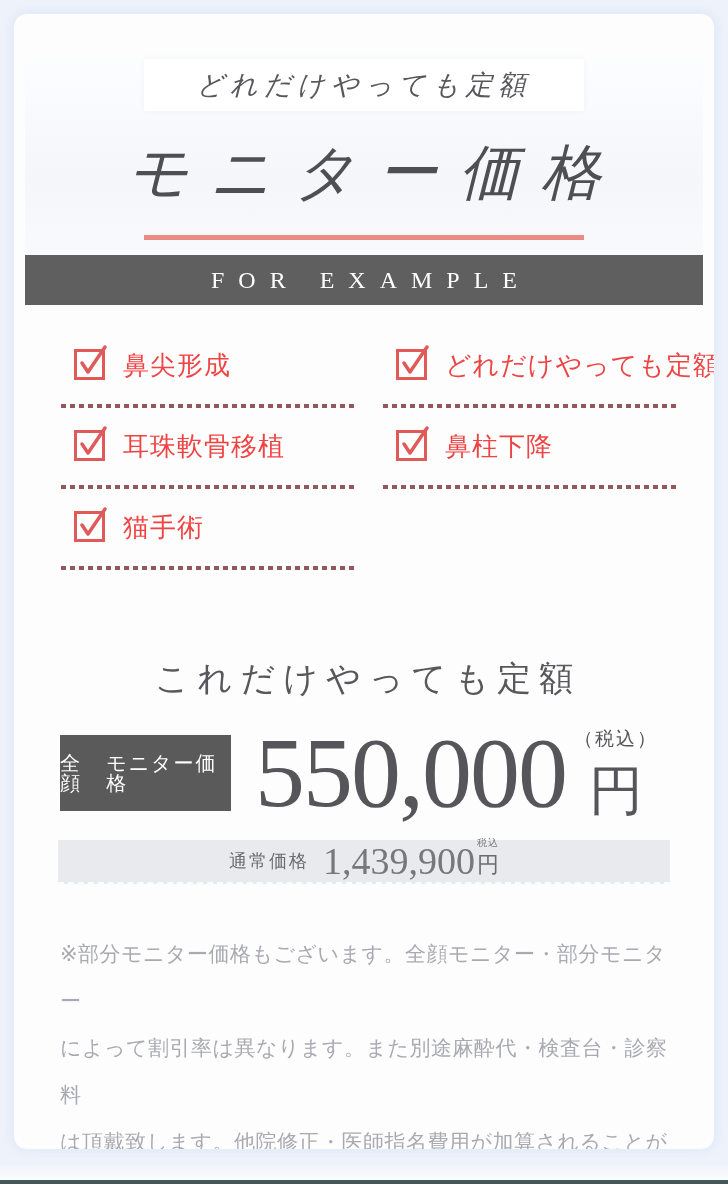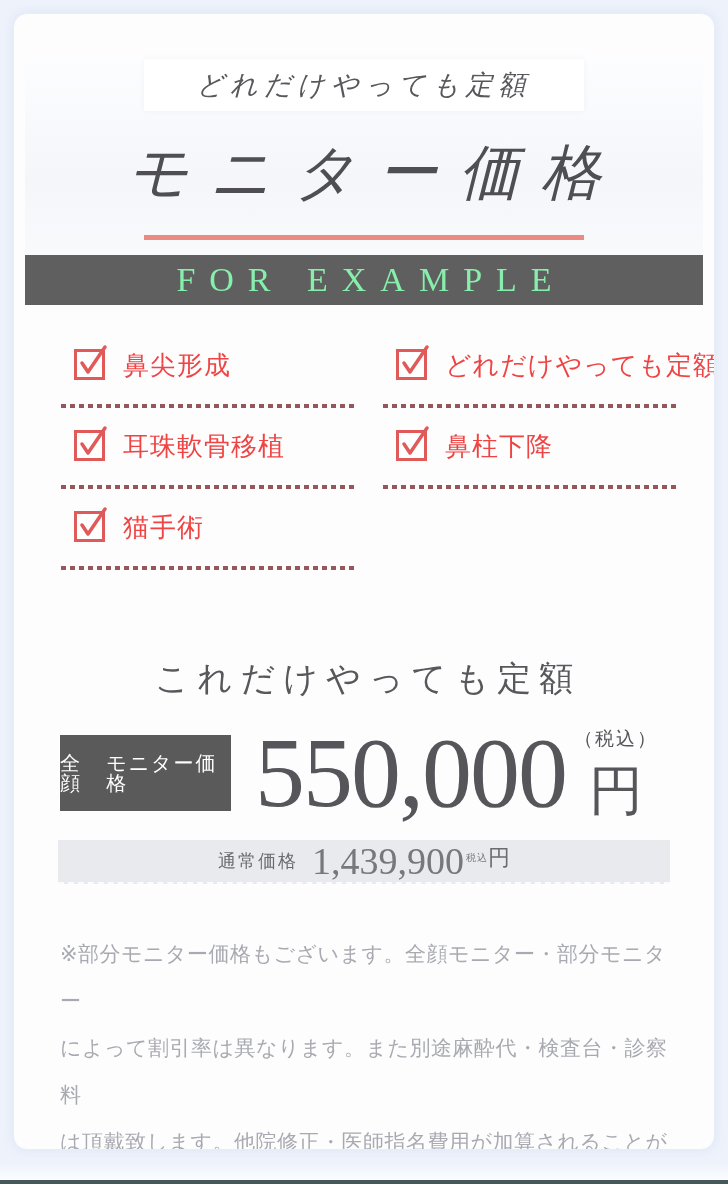--- a/index.html
+++ b/index.html
@@ -46,22 +46,22 @@
   .divider{
     width:440px; height:5px;
     margin:30px auto 0 auto;
     background:#ec8a84;
   }
   
   .band{
     height:50px; background:#5f5f5f;
     display:flex; align-items:center; justify-content:center;
     font-family:"Liberation Serif","DejaVu Serif",serif;
-    font-size:34px; letter-spacing:14px; text-indent:14px;
-    color:#86efac;
+    font-size:24px; letter-spacing:14px; text-indent:14px;
+    color:#ffffff;
   }
   
   .checklist{
     margin:45px 36px 0 36px;
     display:grid;
     grid-template-columns:296px 296px;
     column-gap:26px;
   }
   .cell .item-row{
     display:flex; align-items:center; gap:13px;
@@ -121,21 +121,21 @@
     display:flex; align-items:center; justify-content:center;
     color:#6b6b70;
   }
   .reg-label{ font-size:18px; letter-spacing:2px; }
   .reg-price{
     margin-left:14px;
     font-family:"Liberation Serif","DejaVu Serif",serif;
     font-size:38px; color:#77777c; letter-spacing:0;
   }
   .unit-wrap{
-    display:inline-flex; align-items:center;
+    display:inline-flex; flex-direction:column; align-items:center;
     margin-left:2px; margin-top:-6px;
   }
   .tiny-tax{ font-size:10px; letter-spacing:1px; color:#77777c; }
   .reg-yen{ font-size:22px; color:#6b6b70; }
   
   .footnote{
     margin:46px 33px 0 35px;
     font-size:21px; line-height:47px;
     letter-spacing:0.5px;
     color:#a9aab1;

